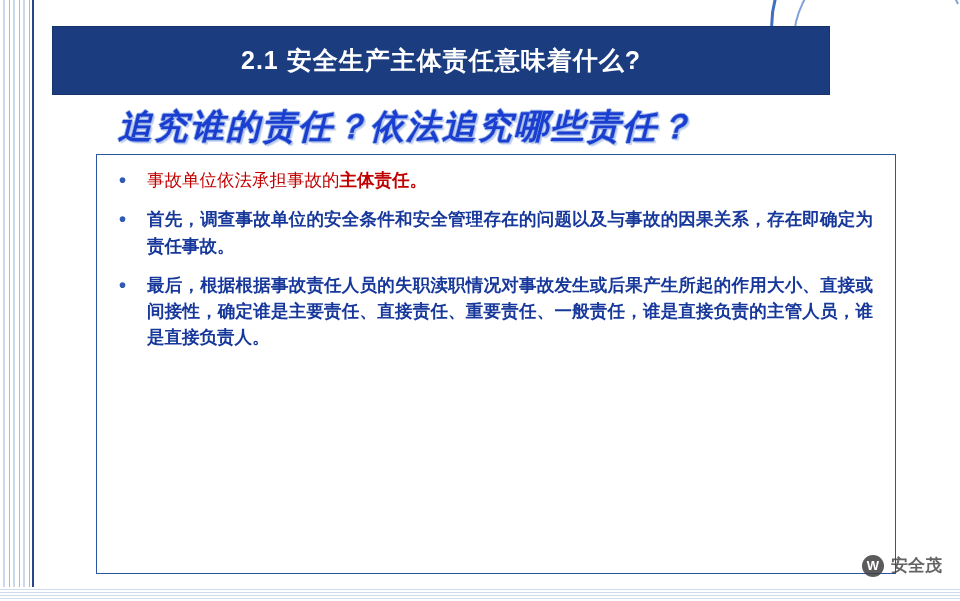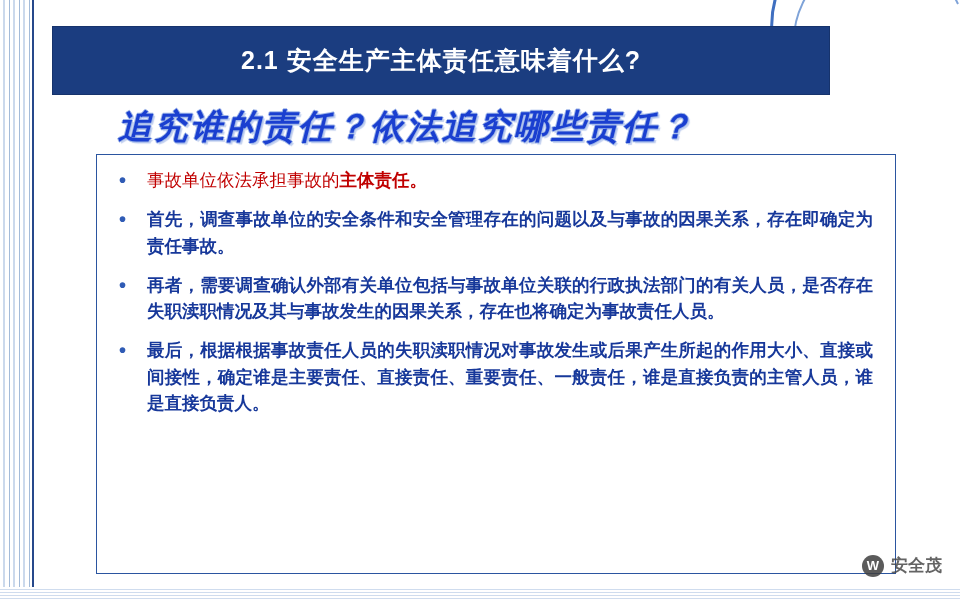--- a/index.html
+++ b/index.html
@@ -186,23 +186,20 @@
 
   <div class="content-box">
     <ul class="bullets">
       <li class="first-item">
         <span class="plain">事故单位依法承担事故的</span><span class="strong">主体责任。</span>
       </li>
       <li>
         <span>首先，调查事故单位的安全条件和安全管理存在的问题以及与事故的因果关系，存在即确定为责任事故。</span>
       </li>
       <li>
-        <span>再者，需要调查确认外部有关单位包括与事故单位关联的行政执法部门的有关人员，是否存在失职渎职情况及其与事故发生的因果关系，存在也将确定为事故责任人员。</span>
-      </li>
-      <li>
         <span>最后，根据根据事故责任人员的失职渎职情况对事故发生或后果产生所起的作用大小、直接或间接性，确定谁是主要责任、直接责任、重要责任、一般责任，谁是直接负责的主管人员，谁是直接负责人。</span>
       </li>
     </ul>
   </div>
 
   <div class="watermark">
     <span class="wm-badge">W</span>
     <span>安全茂</span>
   </div>
 

